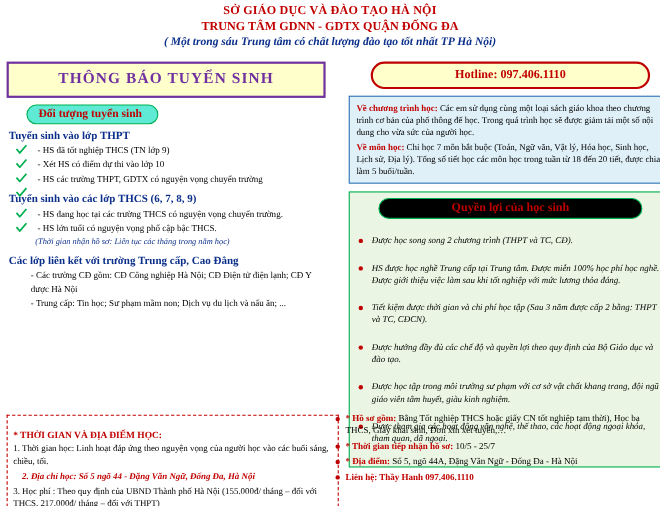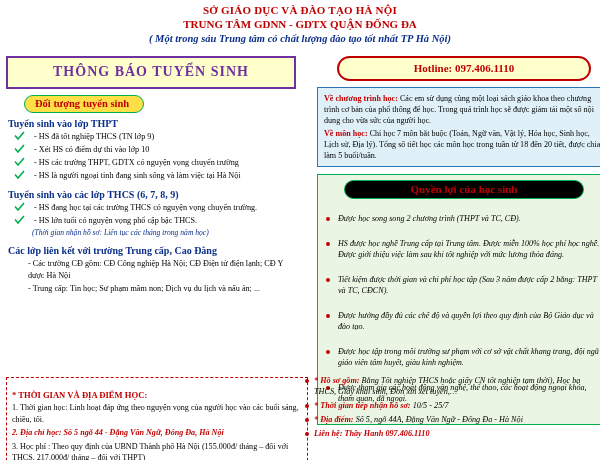--- a/index.html
+++ b/index.html
@@ -44,21 +44,21 @@
     text-align:center;
     padding:4px 2px 5px;
     margin:0 20px 6px 20px;
   }
   .hotline span{color:#c00000;font-weight:bold;font-size:11px;}
 
   
   .pill{
     display:inline-block;
     border:1px solid #00b050;
-    background:#fde047;
+    background:#5eead4;
     border-radius:10px;
     padding:2px 14px 3px 10px;
     color:#c00000;font-weight:bold;font-size:10.5px;
   }
   .pill-wrap{margin:2px 0 4px 18px;}
 
   
   .subhead{
     color:#0b2f8a;font-weight:bold;font-size:10px;
     margin:5px 0 2px 2px;
@@ -114,22 +114,22 @@
   
   .bottom{position:absolute;left:0;top:370px;width:600px;}
   .botL{position:absolute;left:6px;top:7px;width:290px;
         border:1px dashed #c00000;padding:12px 5px;min-height:78px;}
   .botR{position:absolute;left:300px;top:0;width:294px;padding:2px 4px;}
   .bot-title{color:#c00000;font-weight:bold;font-size:8.6px;margin:0 0 2px;}
   .bot-line{font-size:8.1px;line-height:11.5px;margin:2px 0;}
   .blue{color:#0b2f8a;}
   .red{color:#c00000;}
   .bold{font-weight:bold;}
-  .ital{font-style:italic;}
-  .botR .row{position:relative;padding-left:10px;margin:3px 0;font-size:8.2px;line-height:11px;font-style:italic;}
+  .ital{font-style:italic;margin-left:8px;}
+  .botR .row{position:relative;padding-left:10px;margin:3px 0;font-size:8.2px;line-height:11px;}
   .botR .row:before{
     content:"";position:absolute;left:1px;top:3.5px;
     width:4px;height:4px;background:#c00000;border-radius:50%;
   }
 </style>
 </head>
 <body>
 
 <div class="page">
 
@@ -176,21 +176,20 @@
               </svg>
             </span>
           <span>- HS các trường THPT, GDTX có nguyện vọng chuyển trường</span>
         </li>
         <li>
           <span class="chk">
               <svg width="11" height="9" viewBox="0 0 11 9">
                 <path d="M1 4.5 L4 8 L10 1" fill="none" stroke="#00b050" stroke-width="1.6"></path>
               </svg>
             </span>
-          <span>- HS là người ngoại tỉnh đang sinh sống và làm việc tại Hà Nội</span>
         </li>
       </ul>
 
       <div class="subhead mt">Tuyển sinh vào các lớp  THCS (6, 7, 8, 9)</div>
       <ul class="chk-list">
         <li>
           <span class="chk">
               <svg width="11" height="9" viewBox="0 0 11 9">
                 <path d="M1 4.5 L4 8 L10 1" fill="none" stroke="#00b050" stroke-width="1.6"></path>
               </svg>

